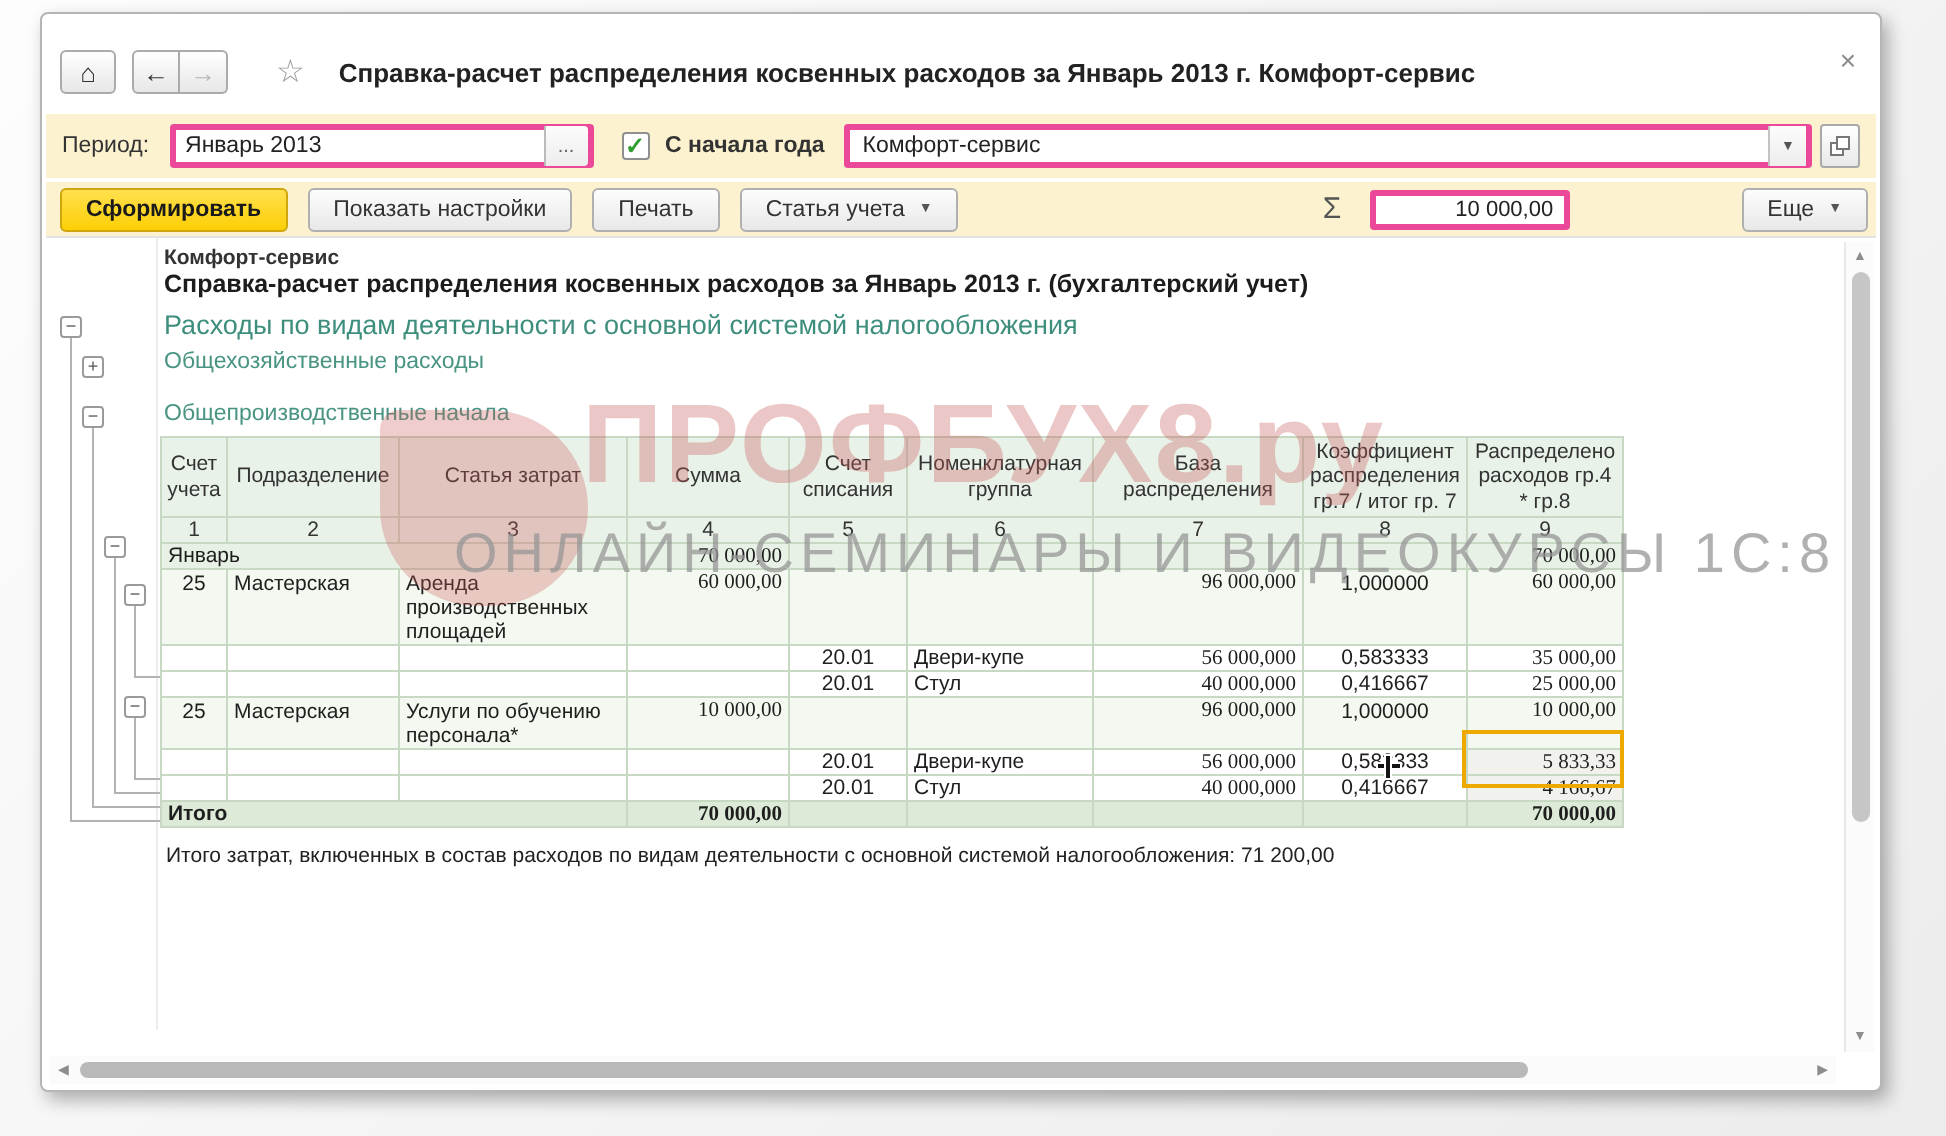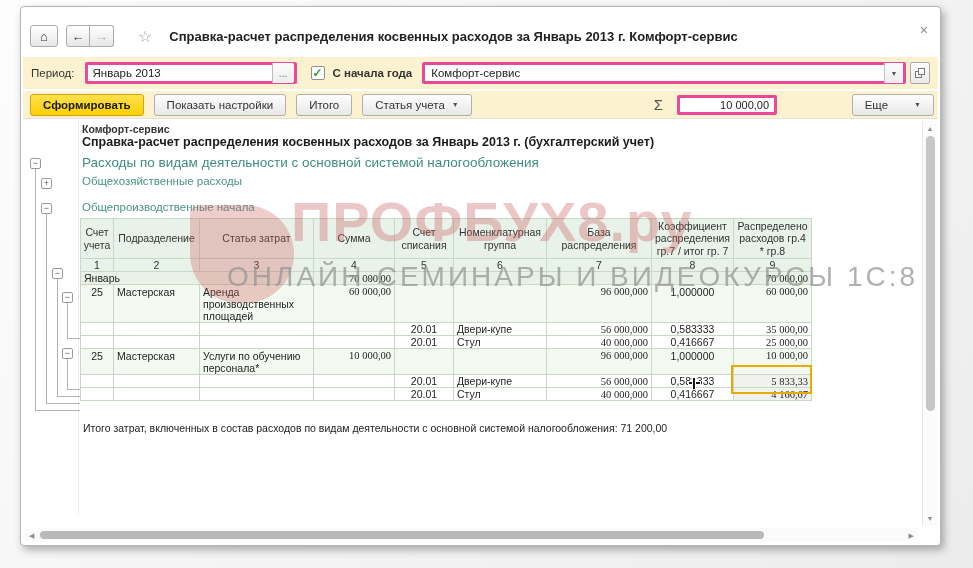--- a/index.html
+++ b/index.html
@@ -156,30 +156,30 @@
           <span class="s2"></span>
         </span>
     </div>
   </div>
 
   <div class="gapline"></div>
 
   <div class="tool-bar">
     <button class="btn btn-accent" style="margin-left:7px;">Сформировать</button>
     <button class="btn" style="margin-left:10px;">Показать настройки</button>
-    <button class="btn" style="margin-left:10px;">Итого</button>
+    <button class="btn" style="margin-left:10px;">Печать</button>
     <button class="btn" style="margin-left:10px;">
       <span>Статья учета</span>
       <span class="arrow-sm">▼</span>
     </button>
     <span class="sigma" style="margin-left:182px;">Σ</span>
     <div class="field sum-field" style="margin-left:14px;">
       <span>10 000,00</span>
     </div>
-    <button class="btn" style="margin-left:auto; margin-right:4px;gap:19px;">
+    <button class="btn" style="margin-left:auto; margin-right:4px;">
       <span>Еще</span>
       <span class="arrow-sm">▼</span>
     </button>
   </div>
 
   <div class="viewport">
     <div class="gutter-sep"></div>
 
     <div class="tline" style="left:12px; top:50px; width:1px; height:242px;"></div>
     <div class="tline" style="left:12px; top:291px; width:45px; height:1px;"></div>
@@ -307,20 +307,29 @@
         <td class="c1"></td>
         <td class="c2"></td>
         <td class="c3"></td>
         <td class="c4"></td>
         <td class="c5">20.01</td>
         <td class="c6">Стул</td>
         <td class="c7">40 000,000</td>
         <td class="c8">0,416667</td>
         <td class="c9 sel">4 166,67</td>
       </tr>
+      <tr class="trow">
+        <td colspan="3" class="c2">Итого</td>
+        <td class="c4">70 000,00</td>
+        <td class="c5"></td>
+        <td class="c6"></td>
+        <td class="c7"></td>
+        <td class="c8"></td>
+        <td class="c9">70 000,00</td>
+      </tr>
     </tbody>
       </table>
 
     <div class="sel-rect"></div>
 
     <div class="rpt-footer">Итого затрат, включенных в состав расходов по видам деятельности с основной системой налогообложения:  71 200,00</div>
 
     <div class="wm wm-blob"></div>
     <div class="wm wm-brand">ПРОФБУХ8.ру</div>
     <div class="wm wm-sub">ОНЛАЙН-СЕМИНАРЫ И ВИДЕОКУРСЫ 1С:8</div>

